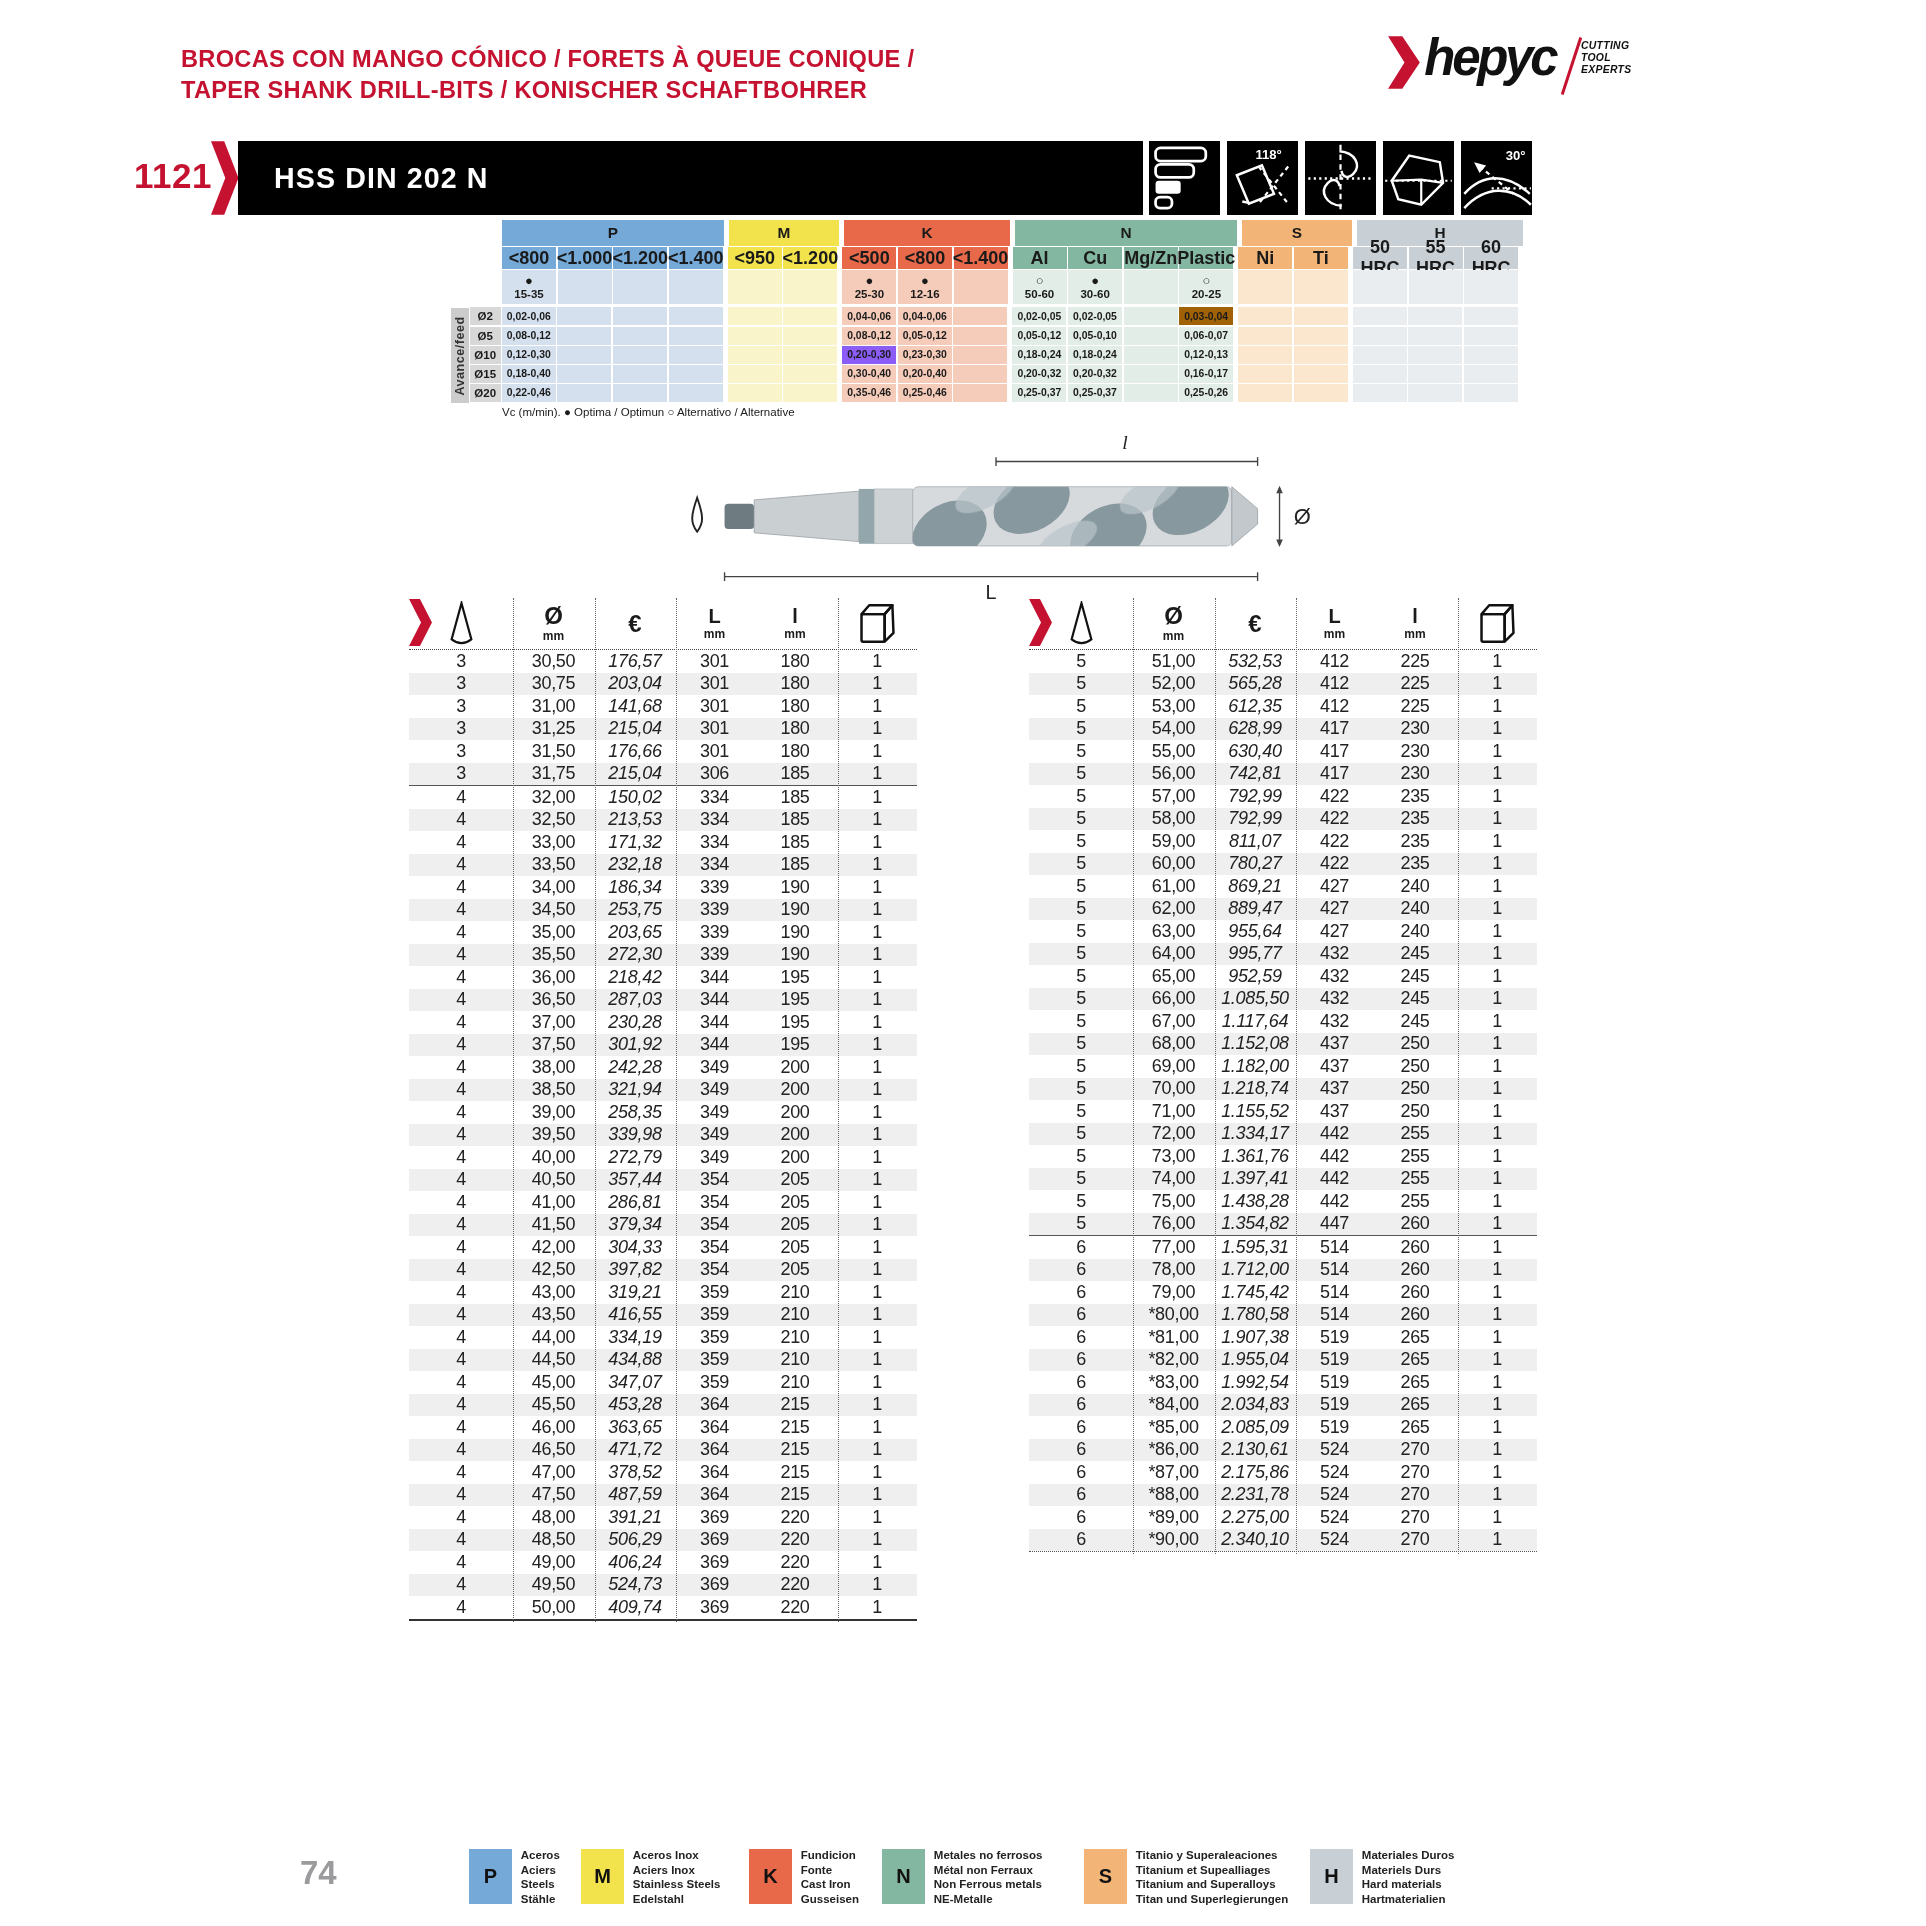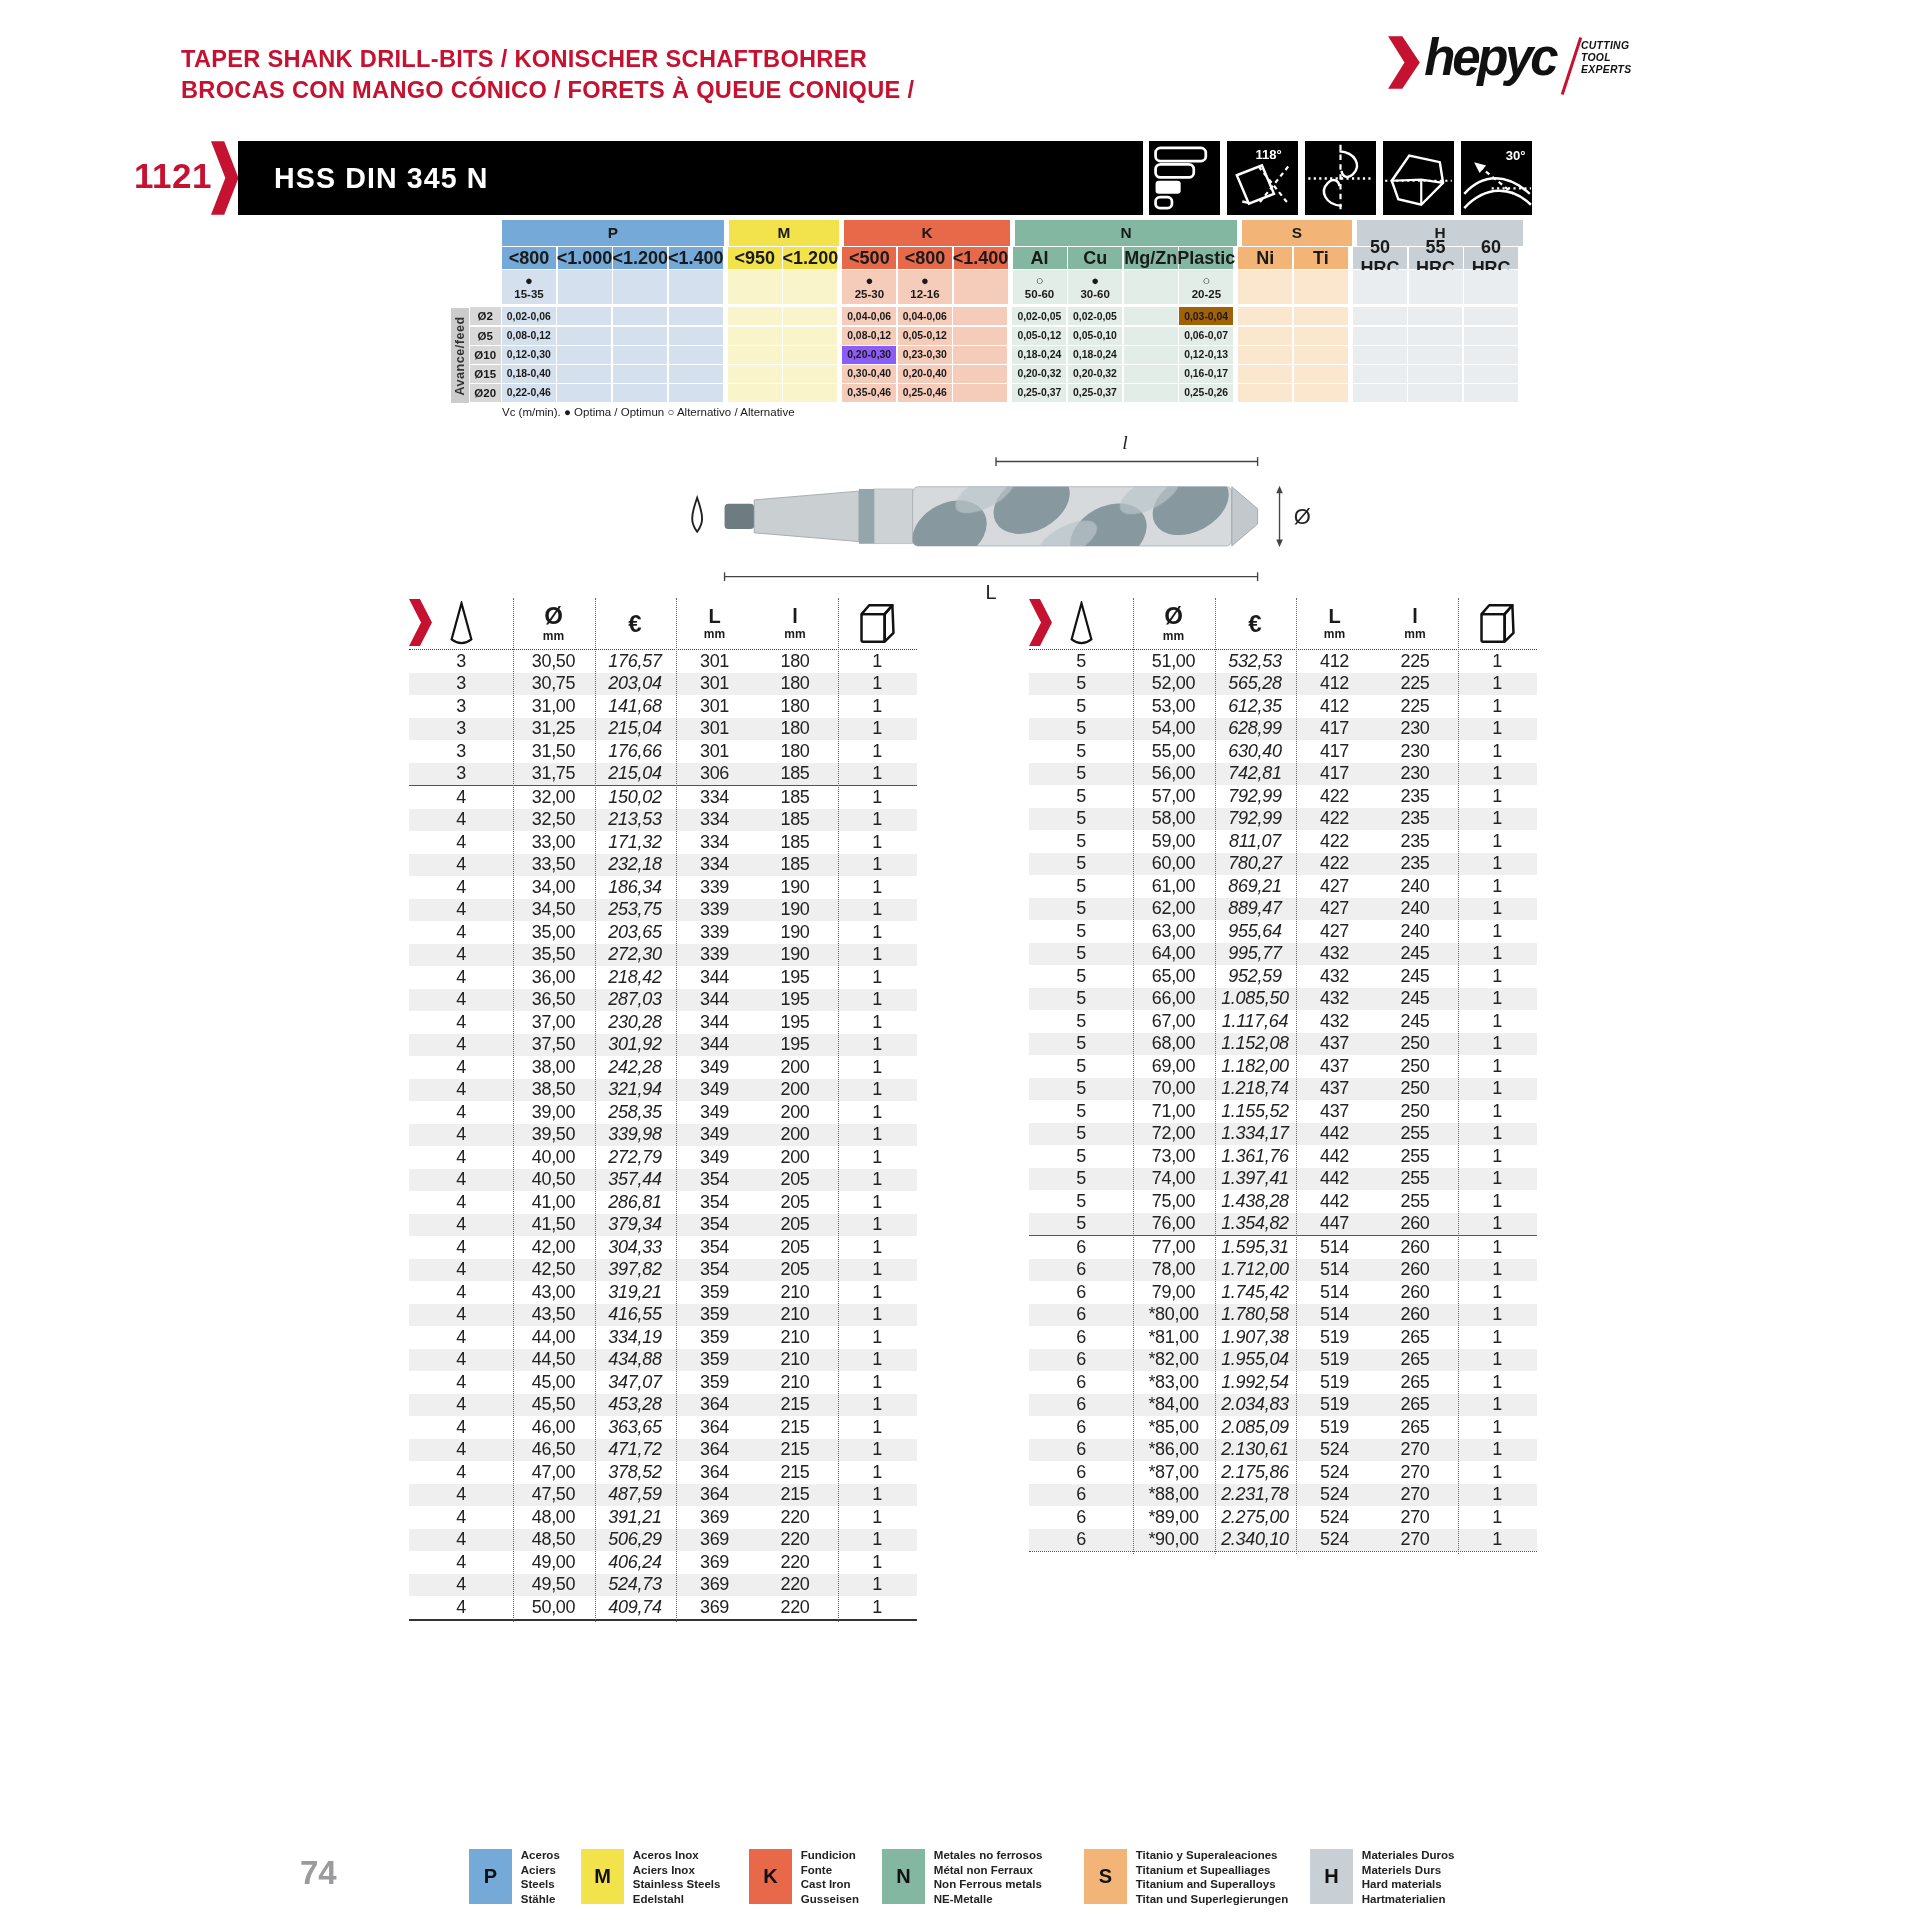--- a/index.html
+++ b/index.html
@@ -78,43 +78,43 @@
   .legend-box{width:43px;height:55px;flex:none;display:flex;align-items:center;
               justify-content:center;font-size:20px;font-weight:700;color:#111;}
   .legend-text{margin-left:8.8px;font-size:11.5px;font-weight:600;line-height:1.27;
                white-space:nowrap;color:#222;margin-top:-1.1px;}
   #page-number{left:300px;top:1854px;font-size:33px;font-weight:800;color:#9B9B9D;}
 </style>
 </head>
 <body>
 
 <div class="abs" id="title-block">
+  <div>BROCAS CON MANGO CÓNICO / FORETS À QUEUE CONIQUE /</div>
   <div>TAPER SHANK DRILL-BITS / KONISCHER SCHAFTBOHRER</div>
-  <div>BROCAS CON MANGO CÓNICO / FORETS À QUEUE CONIQUE /</div>
 </div>
 
 <div class="abs" id="logo">
   <svg width="33" height="57" viewBox="0 0 60 104">
     <polygon points="0,4 26,4 58,52 26,100 0,100 30,52" fill="#C51230"></polygon>
   </svg>
   <span class="brand">hepyc</span>
   <div class="slash"></div>
   <div class="tagline">
     <div>CUTTING</div>
     <div>TOOL</div>
     <div>EXPERTS</div>
   </div>
 </div>
 
 <div class="abs" id="band-code">1121</div>
 <svg class="abs" id="band-chevron" width="27.5" height="74" viewBox="0 0 50 134">
   <polygon points="0,0 24,0 50,67 24,134 0,134 26,67" fill="#C51230"></polygon>
 </svg>
 <div class="abs" id="band-black">
-  <span>HSS DIN 345 N</span>
+  <span>HSS DIN 202 N</span>
 </div>
 
 <svg class="abs band-icon" style="left:1149px" viewBox="0 0 130 134">
   <g stroke="#fff" stroke-width="5" fill="none">
     <rect x="12" y="12" width="92" height="24" rx="9"></rect>
     <rect x="12" y="42" width="70" height="24" rx="9"></rect>
     <rect x="12" y="102" width="30" height="20" rx="8"></rect>
   </g>
   <rect x="12" y="72" width="46" height="24" rx="6" fill="#fff"></rect>
 </svg>

